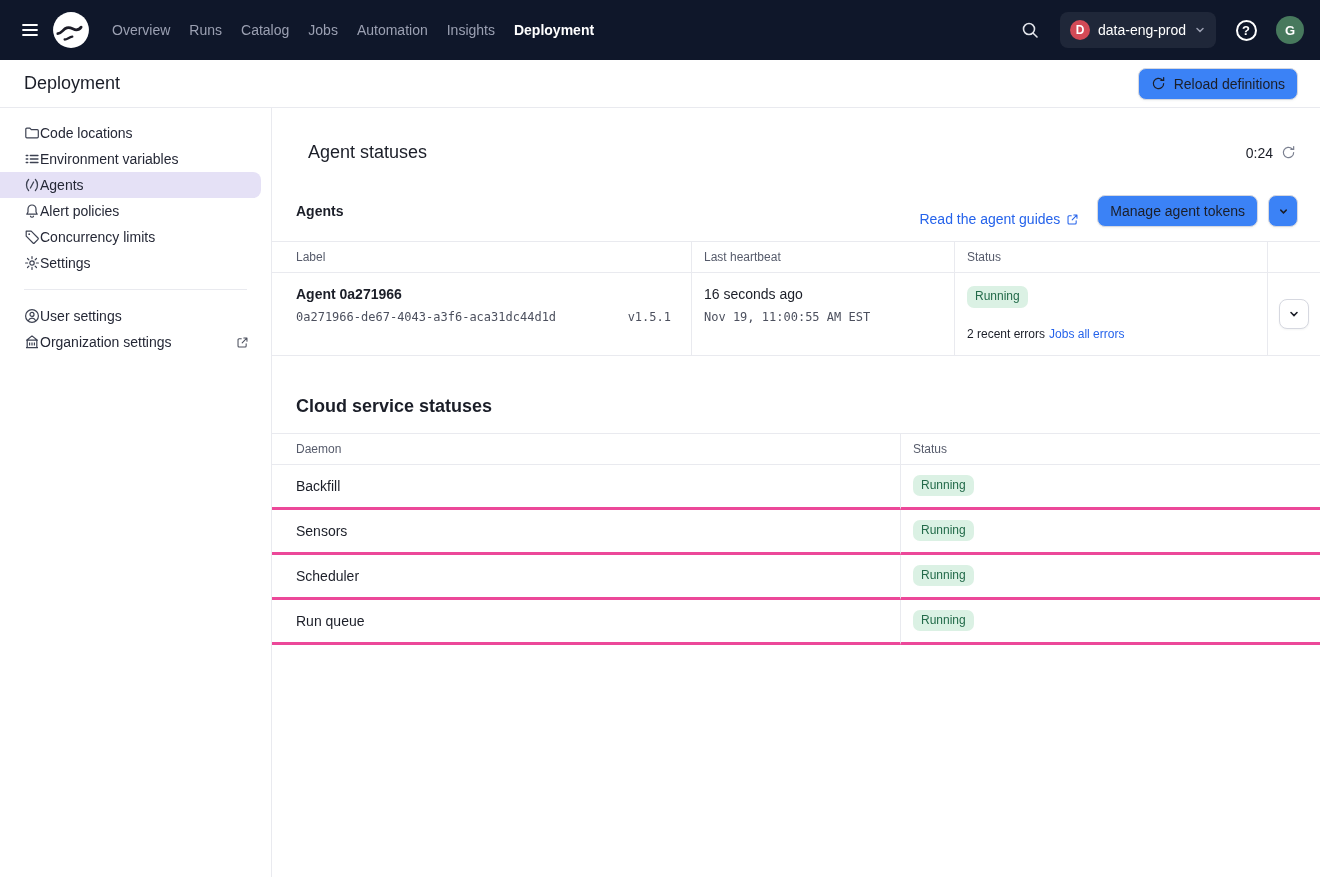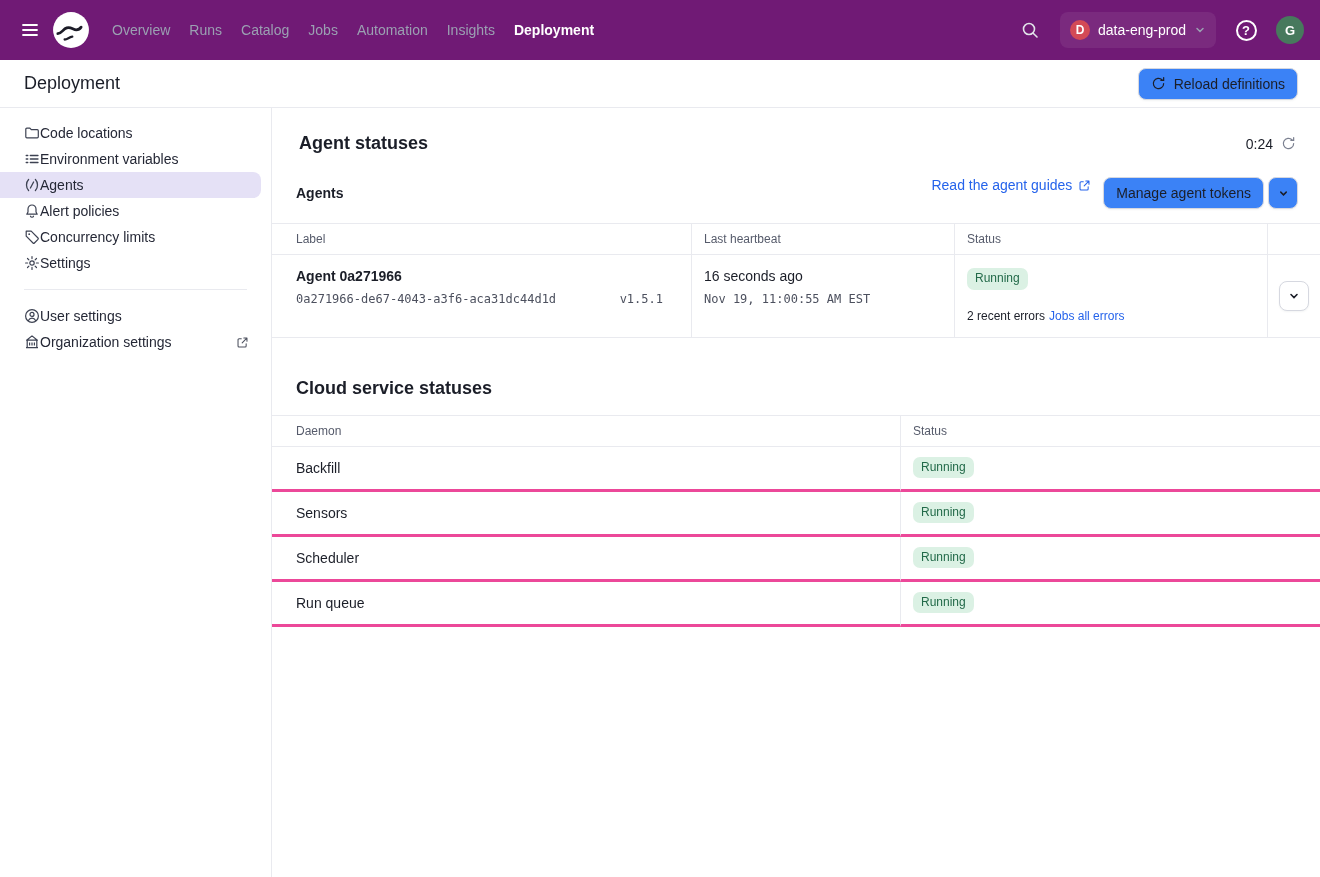--- a/index.html
+++ b/index.html
@@ -5,21 +5,21 @@
   * { box-sizing: border-box; }
   html,body { margin:0; padding:0; }
   body {
     width:1320px; height:877px; overflow:hidden;
     font-family:"Liberation Sans", sans-serif;
     color:#1b1e28; background:#fff;
   }
   svg { display:block; }
 
   
-  .topnav { height:60px; background:#701a75; display:flex; align-items:center; padding:0 16px 0 10px; }
+  .topnav { height:60px; background:#0f172a; display:flex; align-items:center; padding:0 16px 0 10px; }
   .icon-btn { background:none; border:none; width:40px; height:40px; border-radius:50%;
     display:flex; align-items:center; justify-content:center; cursor:pointer; padding:0; }
   .logo { width:38px; height:38px; margin:0 6px 0 2px; cursor:pointer; }
   .nav-items { display:flex; gap:19px; margin-left:16px; }
   .nav-item { color:#9ba0b2; font-size:14px; text-decoration:none; cursor:pointer; line-height:60px; }
   .nav-item.active { color:#fff; font-weight:700; }
   .topnav-right { margin-left:auto; display:flex; align-items:center; gap:10px; }
   .deployment-select { display:flex; align-items:center; gap:8px; background:rgba(255,255,255,.07);
     border:none; border-radius:8px; height:36px; padding:0 10px; color:#fff; font-size:14px; cursor:pointer; font-family:inherit; }
   .dep-badge { width:20px; height:20px; border-radius:50%; background:#d34a56; color:#fff;
@@ -44,35 +44,35 @@
     font-size:14px; color:#252836; cursor:pointer; margin-right:10px; border-radius:0 8px 8px 0; }
   .side-item.active { background:#e5e1f6; }
   .sicon { width:16px; height:16px; color:#3d4252; display:flex; align-items:center; justify-content:center; flex:none; }
   .side-spacer { flex:1; }
   .ext-icon { color:#4c505e; display:flex; }
   .side-divider { border:none; border-top:1px solid #e9eaef; margin:13px 24px; }
 
   
   .main { flex:1; min-width:0; }
   .main-top { display:flex; align-items:center; justify-content:space-between; padding:22px 24px 0; }
-  .section-title { font-size:18px; font-weight:700; margin:3px;text-align:right; }
+  .section-title { font-size:18px; font-weight:400; margin:12px;text-align:right; }
   .countdown { display:flex; align-items:center; gap:8px; font-size:14px; }
   .refresh { color:#7b8090; cursor:pointer; display:flex; }
 
   .agents-bar { display:flex; align-items:center; padding:20px 22px 0 24px; }
   .sub-title { font-size:14px; font-weight:700; margin:0; }
-  .bar-right { margin-left:auto; display:flex; align-items:flex-start; gap:4px; }
+  .bar-right { margin-left:auto; display:flex; align-items:flex-end; gap:10px; }
   .link { display:flex; align-items:center; gap:6px; color:#2563eb; font-size:14px; text-decoration:none;
     cursor:pointer; margin-right:8px; }
   .caret-btn { width:30px; padding:0; justify-content:center; }
 
   .table { margin-top:14px; border-top:1px solid #e9eaef; }
   .row  { display:grid; grid-template-columns:420px 263px 313px 1fr; }
   .row2 { display:grid; grid-template-columns:629px 1fr; }
-  .cell { padding-left:12px; padding-right:28px; border-right:1px solid #e9eaef; }
+  .cell { padding-left:12px; padding-right:20px; border-right:1px solid #e9eaef; }
   .row .cell:last-child, .row2 .cell:last-child { border-right:none; }
   .row .cell:first-child, .row2 .cell:first-child { padding-left:24px; }
   .th { font-size:12px; color:#565b6b; padding-top:8px; padding-bottom:8px; border-bottom:1px solid #e9eaef; }
   .trow .cell { padding-top:13px; padding-bottom:14px; border-bottom:1px solid #e9eaef; }
 
   .agent-name { font-size:14px; font-weight:700; }
   .mono { font-family:"DejaVu Sans Mono","Liberation Mono",monospace; font-size:12px; color:#4c505e; }
   .line2 { margin-top:8px; }
   .id-row { display:flex; justify-content:space-between; align-items:flex-start; }
   .hb { font-size:14px; }

